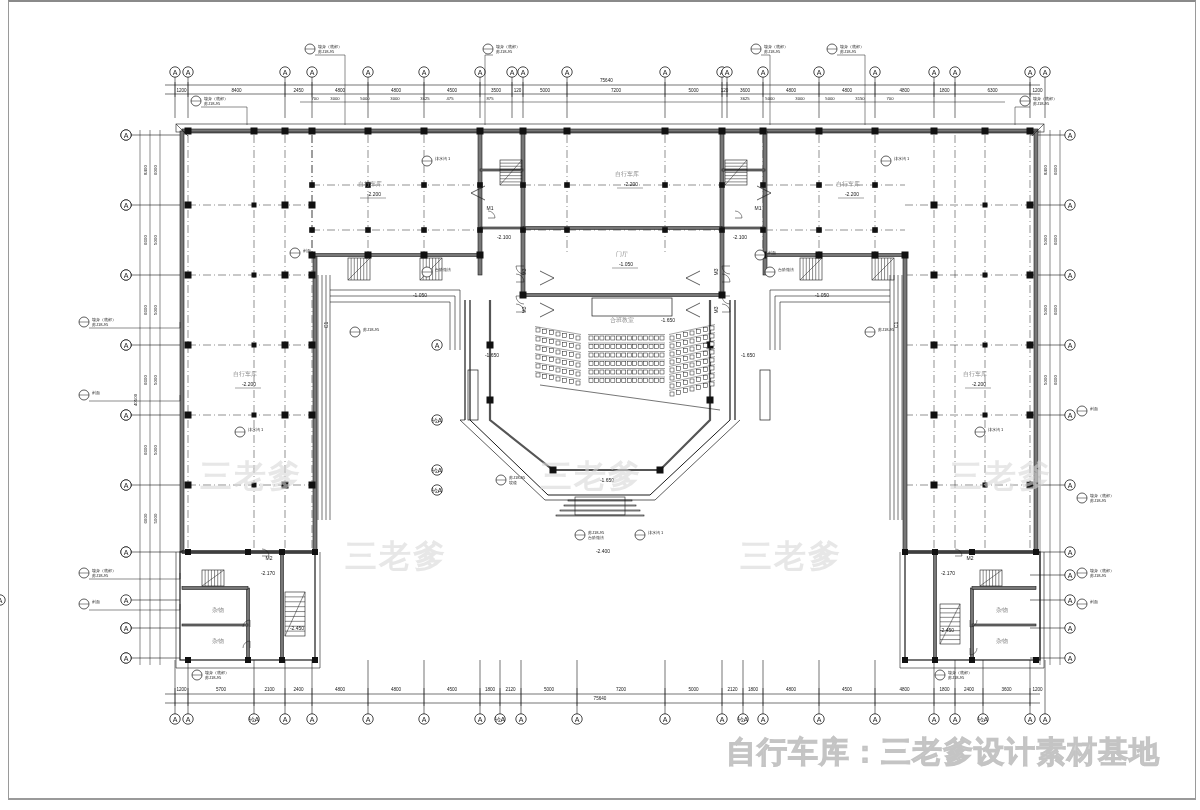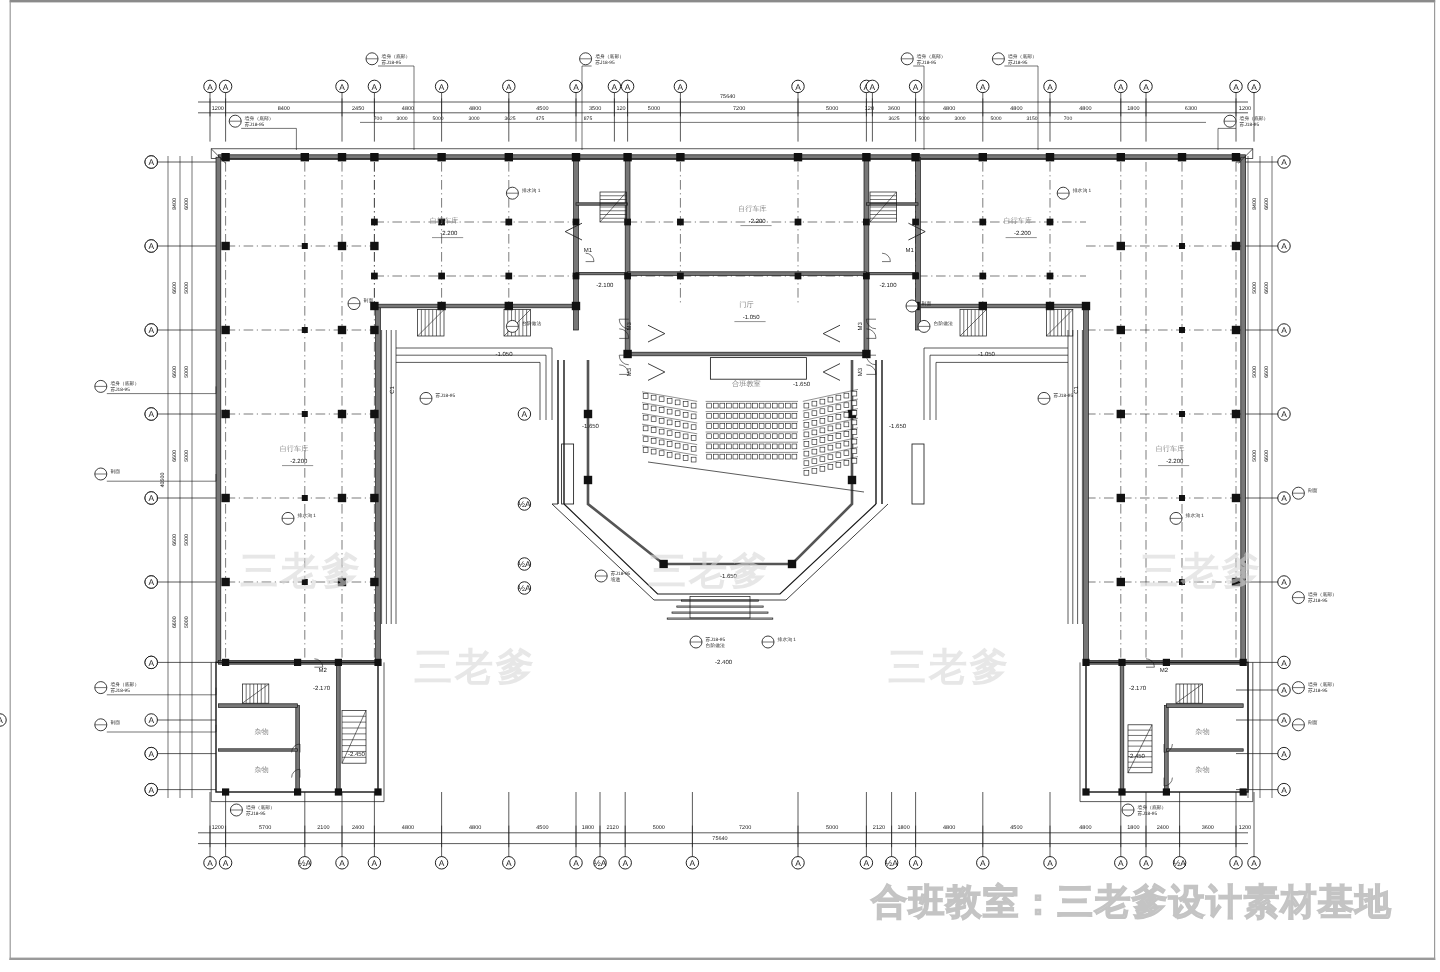--- a/index.html
+++ b/index.html
@@ -1076,14 +1076,14 @@
       <line x1="765" y1="272" x2="775" y2="272" stroke="#1a1a1a" stroke-width="0.5" stroke-dasharray=""></line>
       <text x="778" y="271" font-size="4" fill="#1a1a1a" text-anchor="start">台阶做法</text>
     </g>
 </svg>
 
 <div class="wm wm-small" style="left:200px;top:455px;">三老爹</div>
 <div class="wm wm-small" style="left:345px;top:535px;">三老爹</div>
 <div class="wm wm-small" style="left:540px;top:455px;">三老爹</div>
 <div class="wm wm-small" style="left:740px;top:535px;">三老爹</div>
 <div class="wm wm-small" style="left:950px;top:455px;">三老爹</div>
-<div class="wm wm-big">合班教室：三老爹设计素材基地</div>
+<div class="wm wm-big">自行车库：三老爹设计素材基地</div>
 <div id="bottom-rule"></div>
 
 </body></html>

